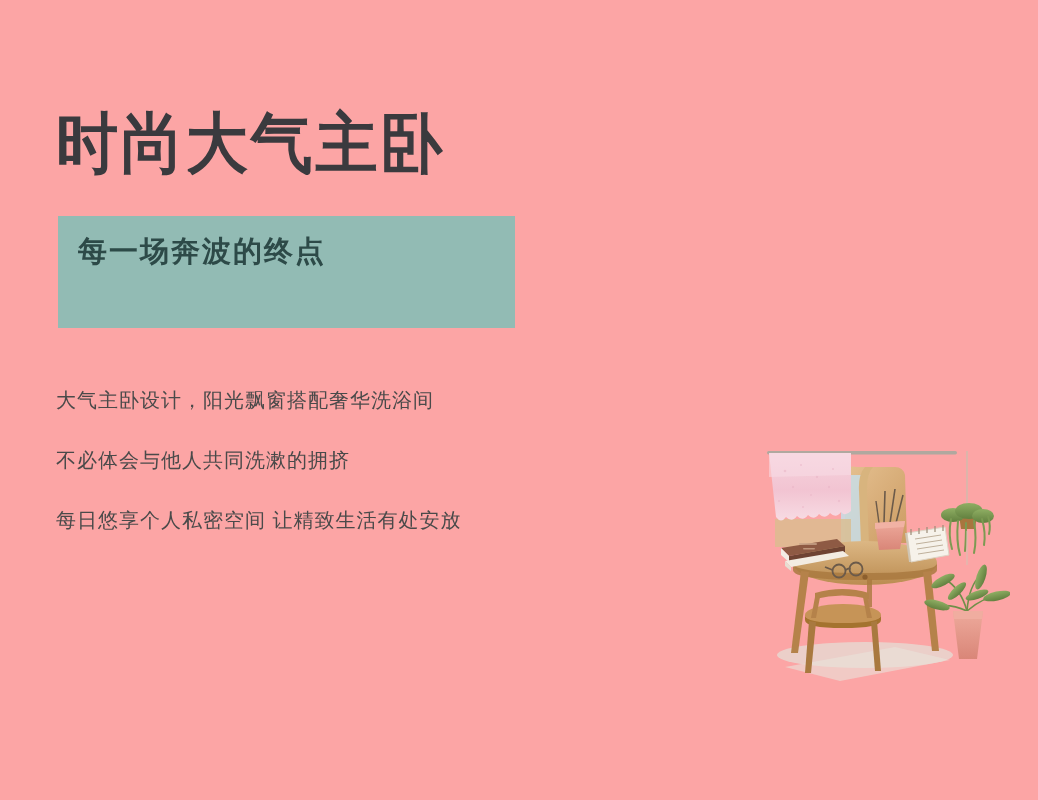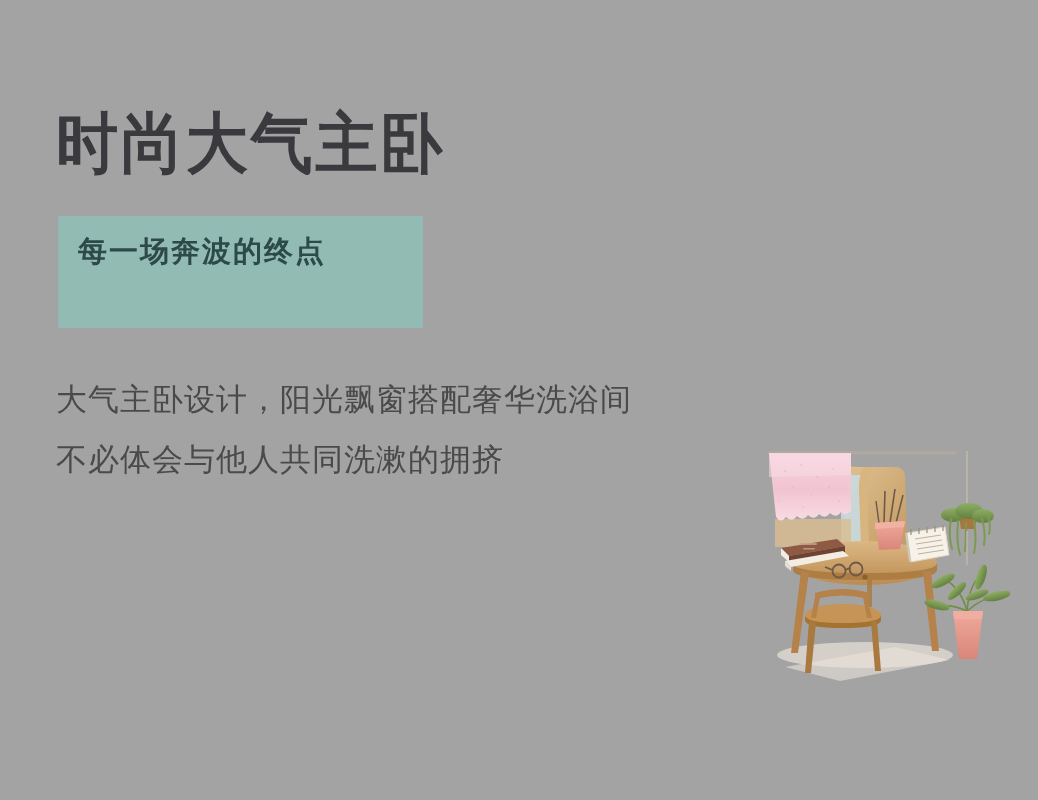--- a/index.html
+++ b/index.html
@@ -12,21 +12,21 @@
     background: #f2f0f2;
     font-family: "Liberation Sans", "DejaVu Sans", sans-serif;
     overflow: hidden;
     position: relative;
   }
 
   #poster {
     position: relative;
     width: 1038px;
     height: 800px;
-    background: #a3a3a3;
+    background: #fca5a5;
   }
 
   
   #page-title {
     position: absolute;
     left: 56px;
     top: 106px;
     font-family: "Liberation Serif", "DejaVu Serif", serif;
     font-size: 66px;
     line-height: 76px;
@@ -36,21 +36,21 @@
     white-space: nowrap;
     transform: scaleX(0.94);
     transform-origin: left center;
   }
 
   
   #tagline-block {
     position: absolute;
     left: 58px;
     top: 216px;
-    width: 365px;
+    width: 457px;
     height: 112px;
     background: #92bbb4;
     box-sizing: border-box;
     padding: 14px 0 0 20px;
   }
   .tagline-line {
     font-family: "Liberation Sans", "DejaVu Sans", sans-serif;
     font-size: 29px;
     line-height: 42px;
     font-weight: 700;
@@ -61,21 +61,21 @@
 
   
   #body-copy {
     position: absolute;
     left: 56px;
     top: 370px;
     width: 700px;
   }
   .body-line {
     font-family: "Liberation Sans", "DejaVu Sans", sans-serif;
-    font-size: 31px;
+    font-size: 20px;
     line-height: 60px;
     font-weight: 400;
     color: #4a4a4a;
     letter-spacing: 1px;
     white-space: nowrap;
   }
 
   
   #illustration {
     position: absolute;
@@ -97,20 +97,21 @@
 
   <div id="page-title">时尚大气主卧</div>
 
   <div id="tagline-block">
     <div class="tagline-line">每一场奔波的终点</div>
   </div>
 
   <div id="body-copy">
     <div class="body-line">大气主卧设计，阳光飘窗搭配奢华洗浴间</div>
     <div class="body-line">不必体会与他人共同洗漱的拥挤</div>
+    <div class="body-line">每日悠享个人私密空间 让精致生活有处安放</div>
   </div>
 
   <div id="illustration">
     <svg viewBox="0 0 265 275" xmlns="http://www.w3.org/2000/svg">
       <defs>
         <linearGradient id="clothGrad" x1="0" y1="0" x2="0" y2="1">
           <stop offset="0%" stop-color="#f6d3dd"></stop>
           <stop offset="55%" stop-color="#f2c4d2"></stop>
           <stop offset="100%" stop-color="#f7dbe3"></stop>
         </linearGradient>

